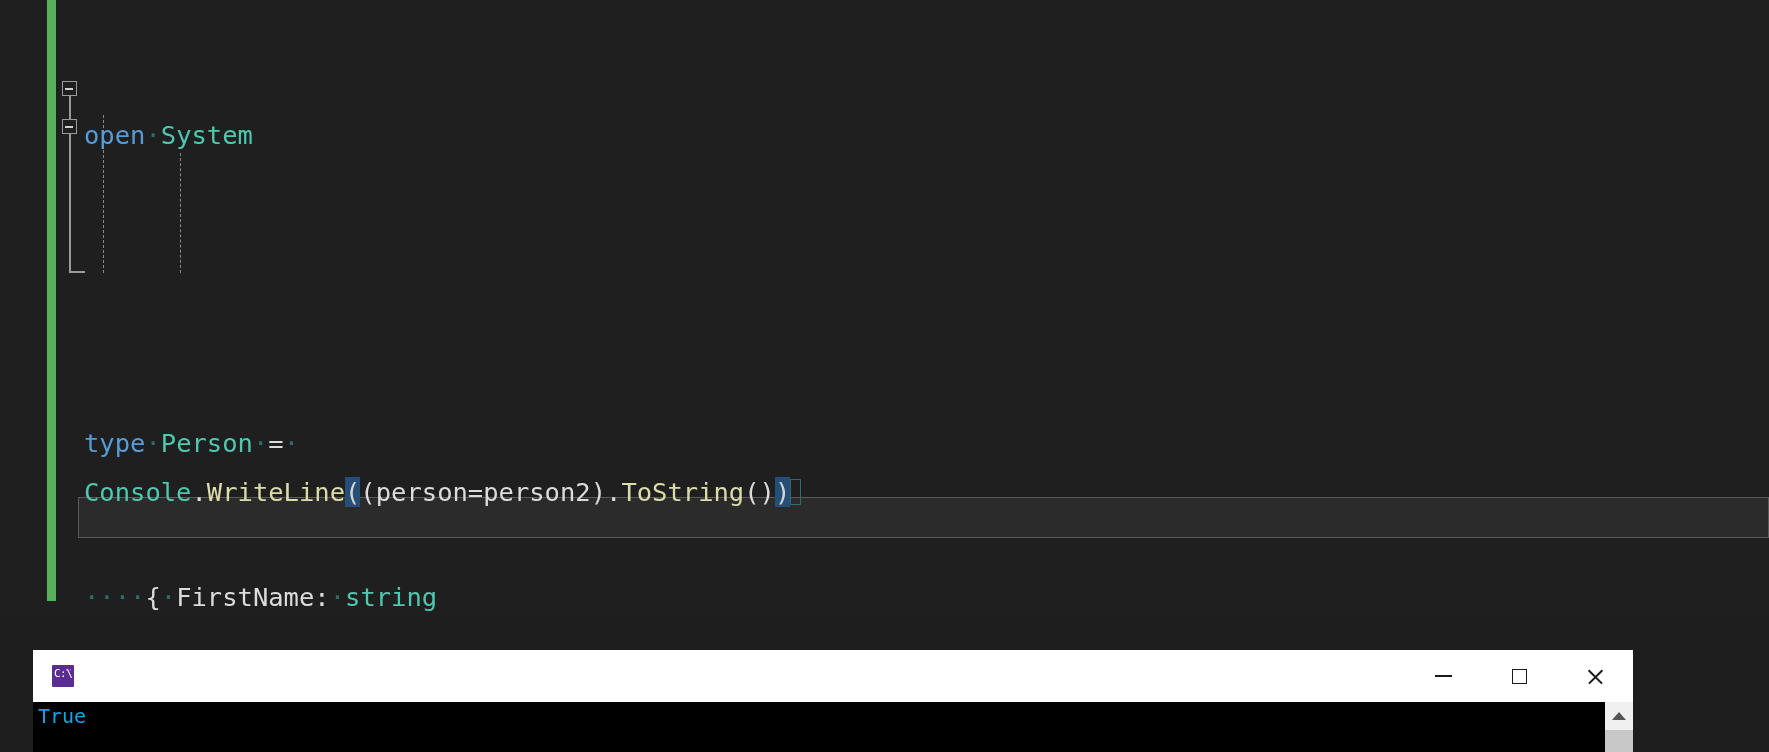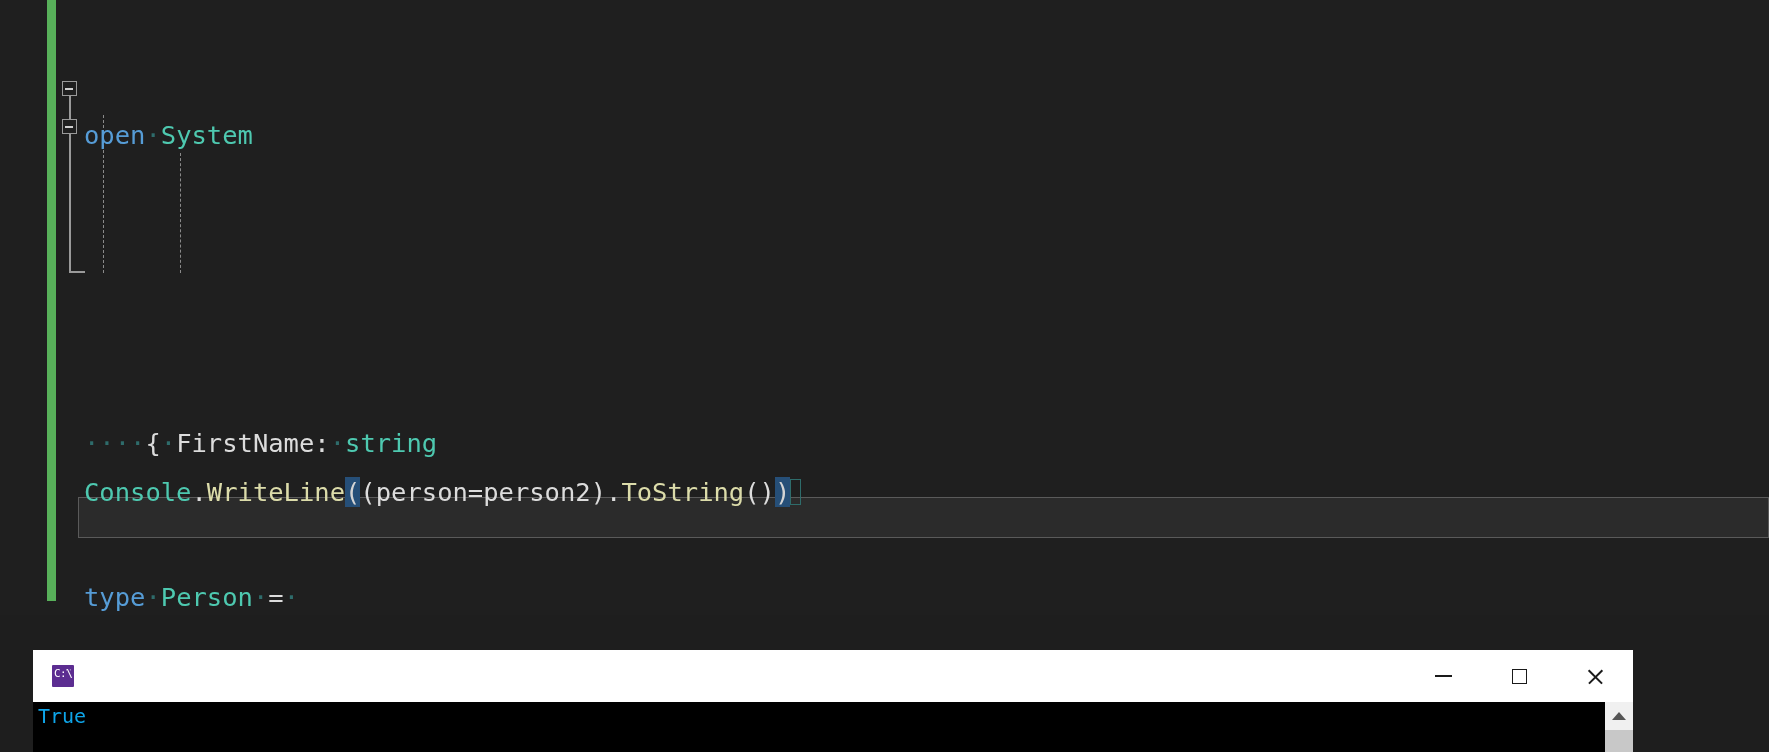--- a/index.html
+++ b/index.html
@@ -253,23 +253,23 @@
 
     <div class="indent-guide" style="left:103px; top:115px; height:158px;"></div>
     <div class="indent-guide" style="left:180px; top:153px; height:120px;"></div>
 
     <div class="code">
 
       <div class="line"><span class="kw">open</span><span class="dot">·</span><span class="type">System</span></div>
 
       <div class="line"></div>
 
+      <div class="line"><span class="kw">type</span><span class="dot">·</span><span class="type">Person</span><span class="dot">·</span><span class="plain">=</span><span class="dot">·</span></div>
+
       <div class="line"><span class="dot">····</span><span class="plain">{</span><span class="dot">·</span><span class="plain">FirstName:</span><span class="dot">·</span><span class="type">string</span></div>
-
-      <div class="line"><span class="kw">type</span><span class="dot">·</span><span class="type">Person</span><span class="dot">·</span><span class="plain">=</span><span class="dot">·</span></div>
 
       
 
       
 
       
 
       
       
 

